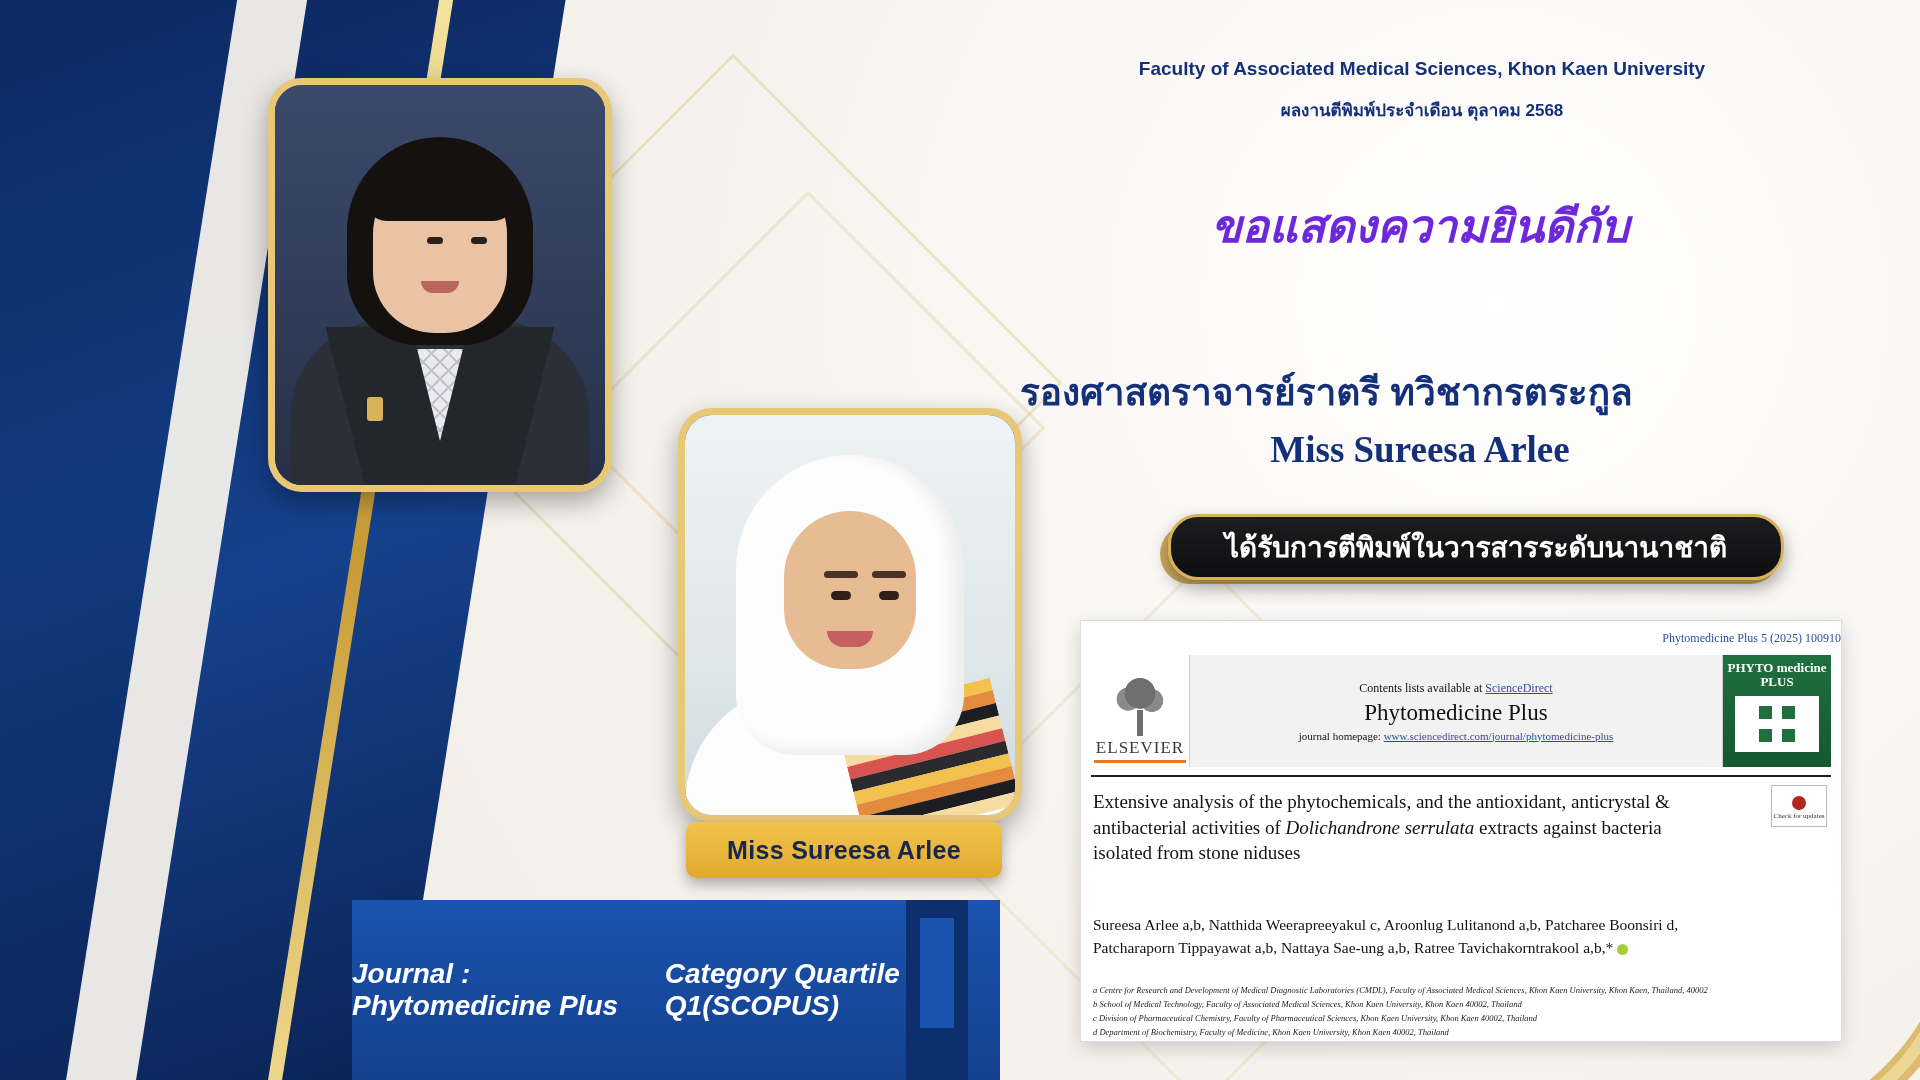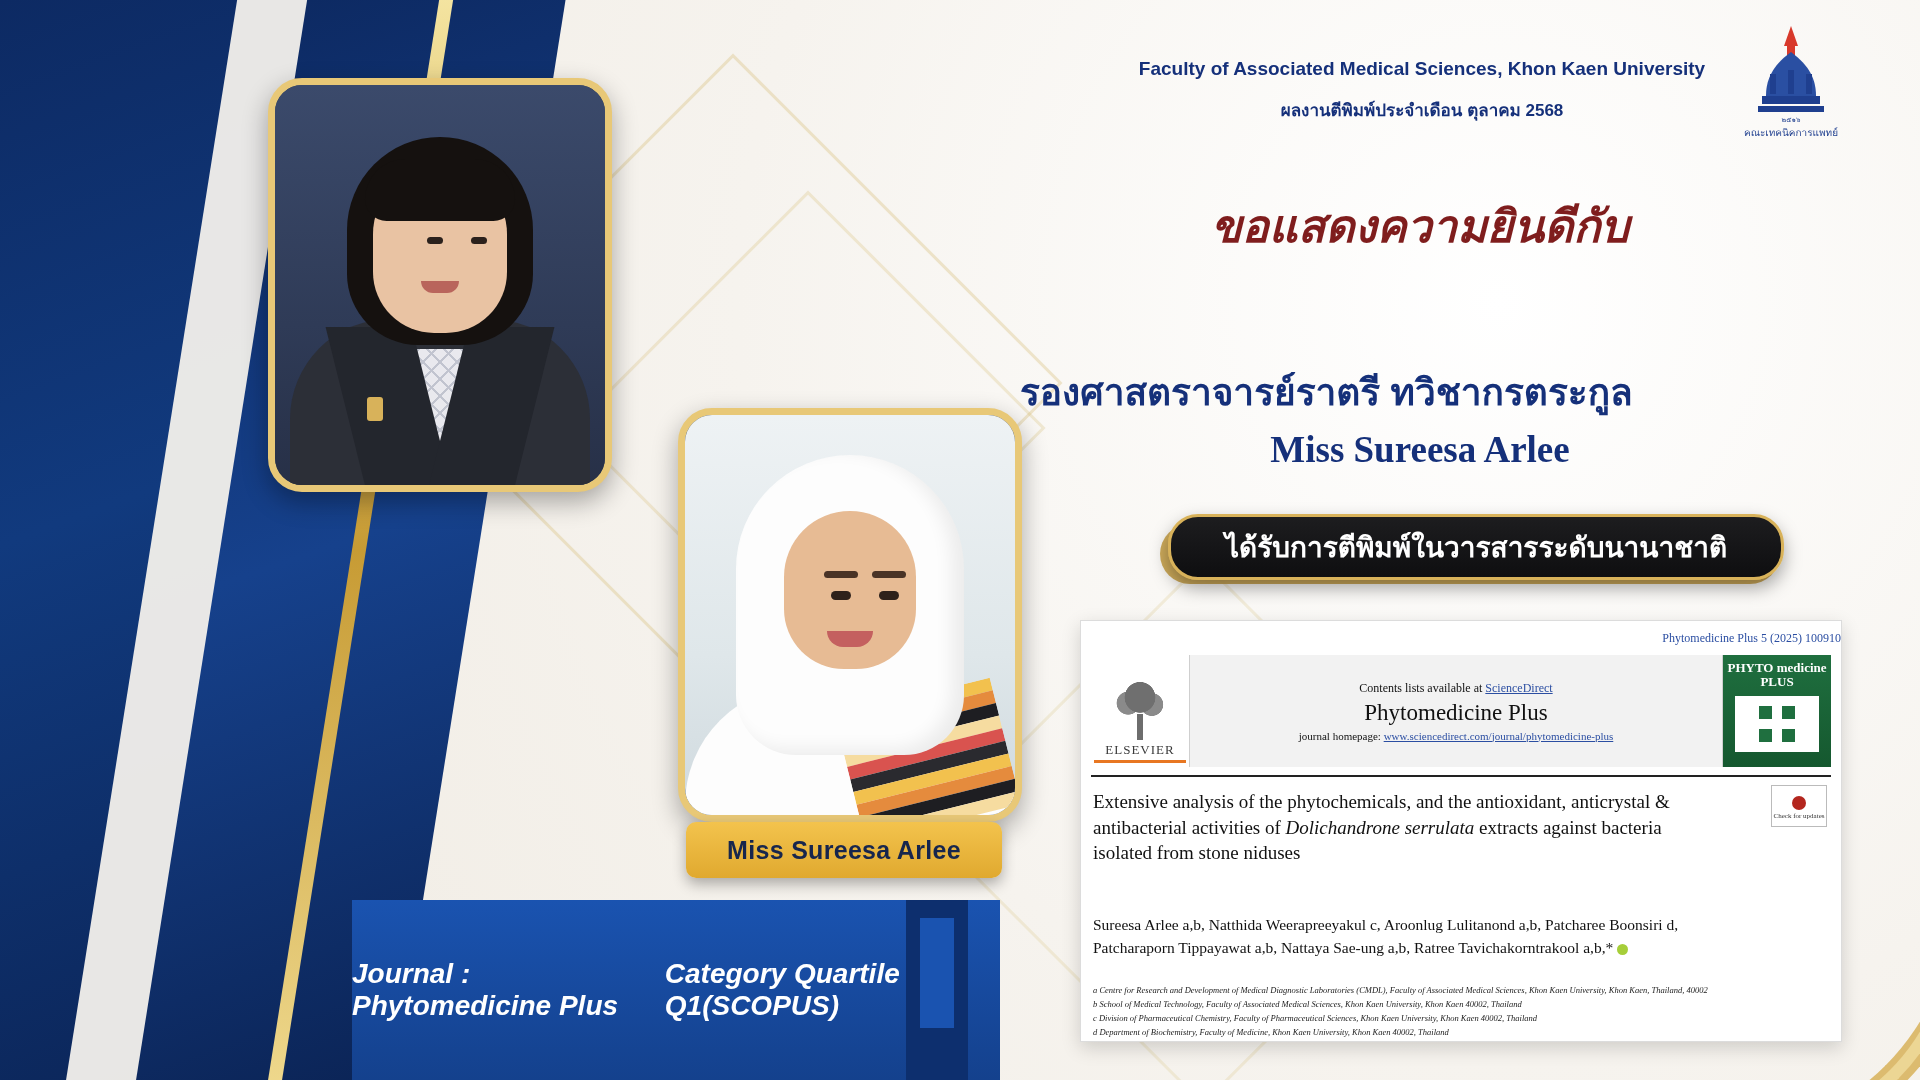--- a/index.html
+++ b/index.html
@@ -139,21 +139,21 @@
   }
   .fac-sub{
     position:absolute;left:1112px;top:96px;width:620px;text-align:center;
     color:#15307a;font-weight:bold;font-size:17px;
   }
   .logo{
     position:absolute;right:70px;top:22px;width:118px;height:126px;
   }
   .congrats{
     position:absolute;left:1080px;top:190px;width:680px;text-align:center;
-    font-size:45px;font-weight:bold;font-style:italic;color:#7f1d1d;
+    font-size:45px;font-weight:bold;font-style:italic;color:#6d28d9;
   }
   .name-th{
     position:absolute;left:1020px;top:362px;width:800px;text-align:left;
     font-size:37px;font-weight:bold;color:#15307a;
   }
   .name-en{
     position:absolute;left:1020px;top:428px;width:800px;text-align:center;
     font-size:37px;font-weight:bold;color:#15307a;font-family:"Liberation Serif",serif;
   }
   .pill{
@@ -179,21 +179,21 @@
   }
   .paper-run{position:absolute;left:0;right:0;top:10px;text-align:right;color:#2b4ea2;font-size:12px;margin-left:39px;}
   .paper-head{position:absolute;left:10px;right:10px;top:34px;height:112px;display:flex;}
   .els{width:98px;border-right:1px solid #cfcfcf;display:flex;flex-direction:column;align-items:center;justify-content:flex-end;padding-bottom:4px;}
   .els .tree{width:74px;height:72px;background:
      radial-gradient(circle at 50% 38%, #6f6f6f 0 26%, transparent 27%),
      radial-gradient(circle at 34% 46%, #8a8a8a 0 18%, transparent 19%),
      radial-gradient(circle at 66% 48%, #8a8a8a 0 18%, transparent 19%);
      position:relative;}
   .els .tree:after{content:"";position:absolute;left:50%;bottom:2px;transform:translateX(-50%);width:6px;height:26px;background:#6d6d6d;}
-  .els .word{font-size:13px;letter-spacing:1px;color:#3a3a3a;font-family:"Liberation Serif",serif;}
+  .els .word{font-size:17px;letter-spacing:1px;color:#3a3a3a;font-family:"Liberation Serif",serif;}
   .els-bar{width:92px;height:3px;background:#e87722;margin-top:2px;}
   .jmid{flex:1;background:#f2f2f2;display:flex;flex-direction:column;align-items:center;justify-content:center;gap:4px;border-right:1px solid #cfcfcf;}
   .jmid .c1{font-size:12px;}
   .jmid .c1 a{color:#2b4ea2;}
   .jmid .jtitle{font-size:23px;}
   .jmid .c2{font-size:11px;}
   .jmid .c2 a{color:#2b4ea2;}
   .cover{width:108px;background:linear-gradient(180deg,#1f6f3f 0%,#15582f 100%);color:#fff;display:flex;flex-direction:column;align-items:center;padding-top:6px;}
   .cover .ct{font-size:13px;line-height:1.05;font-weight:bold;text-align:center;}
   .cover .cbox{margin-top:8px;width:84px;height:56px;background:#fff;display:flex;align-items:center;justify-content:center;}
@@ -273,38 +273,20 @@
     <div>Journal : Phytomedicine Plus</div>
     <div>Category Quartile : Q1(SCOPUS)</div>
   </div>
   <div class="journal-tab">
       <i></i>
     </div>
 
   <div class="fac-line">Faculty of Associated Medical Sciences, Khon Kaen University</div>
   <div class="fac-sub">ผลงานตีพิมพ์ประจำเดือน ตุลาคม 2568</div>
 
-  <div class="logo">
-    <svg width="118" height="126" viewBox="0 0 118 126">
-      <g fill="#d8392b">
-        <path d="M59 4 L66 24 L52 24 Z"></path>
-        <rect x="55" y="24" width="8" height="10"></rect>
-      </g>
-      <g fill="#1f3f8f">
-        <path d="M59 30 C40 44 34 58 34 74 L84 74 C84 58 78 44 59 30 Z" fill="#2a4fa2"></path>
-        <rect x="30" y="74" width="58" height="8"></rect>
-        <rect x="26" y="84" width="66" height="6"></rect>
-        <rect x="38" y="52" width="6" height="20"></rect>
-        <rect x="56" y="48" width="6" height="24"></rect>
-        <rect x="74" y="52" width="6" height="20"></rect>
-      </g>
-      <text x="59" y="100" font-size="7" text-anchor="middle" fill="#1f3f8f" font-family="Liberation Sans, sans-serif">๒๕๑๖</text>
-      <text x="59" y="114" font-size="10" text-anchor="middle" fill="#1f3f8f" font-family="Liberation Sans, sans-serif">คณะเทคนิคการแพทย์</text>
-    </svg>
-  </div>
 
   <div class="congrats">ขอแสดงความยินดีกับ</div>
   <div class="name-th">รองศาสตราจารย์ราตรี ทวิชากรตระกูล</div>
   <div class="name-en">Miss Sureesa Arlee</div>
 
   <div class="pill-shadow"></div>
   <div class="pill">ได้รับการตีพิมพ์ในวารสารระดับนานาชาติ</div>
 
   <div class="paper">
     <div class="paper-run">Phytomedicine Plus 5 (2025) 100910</div>

